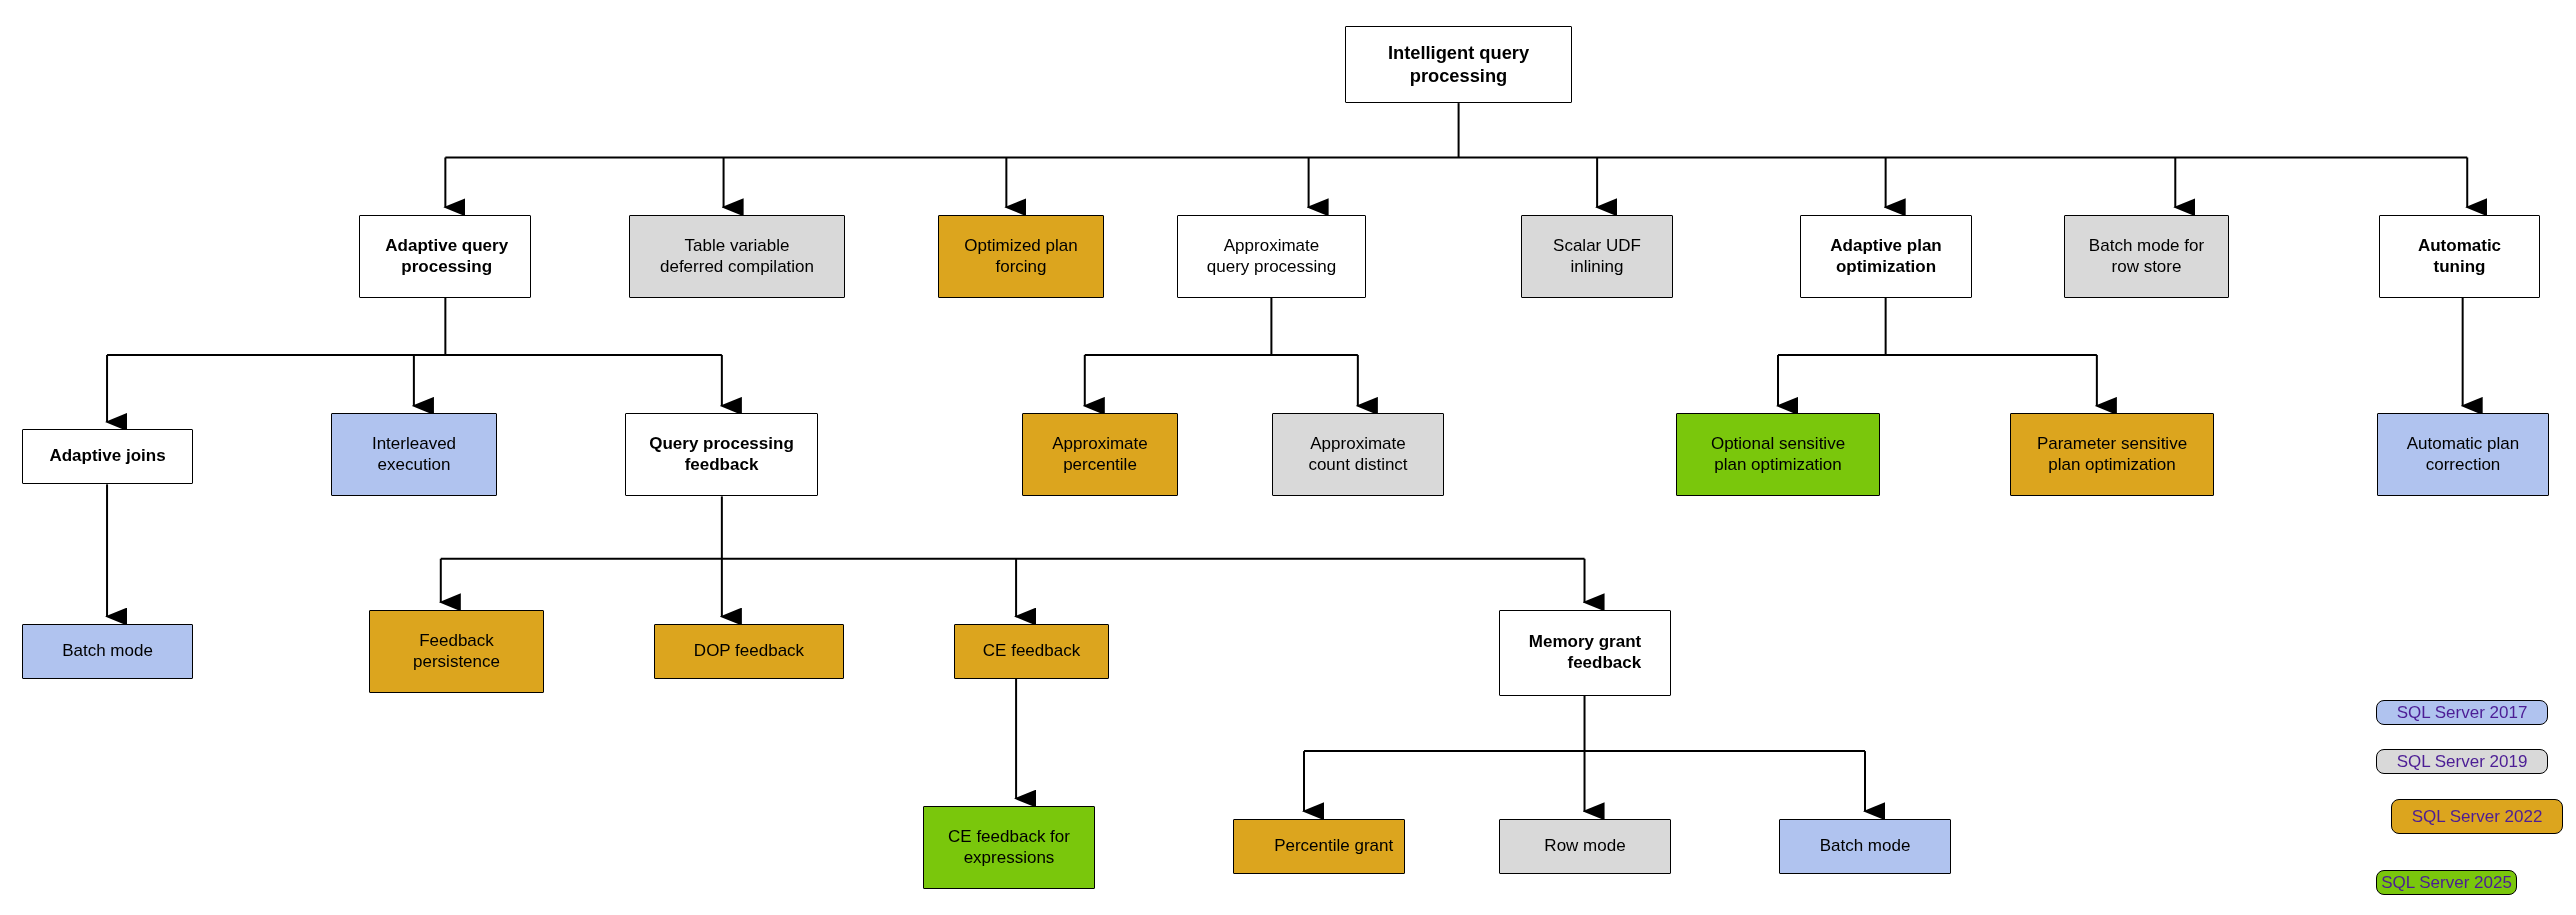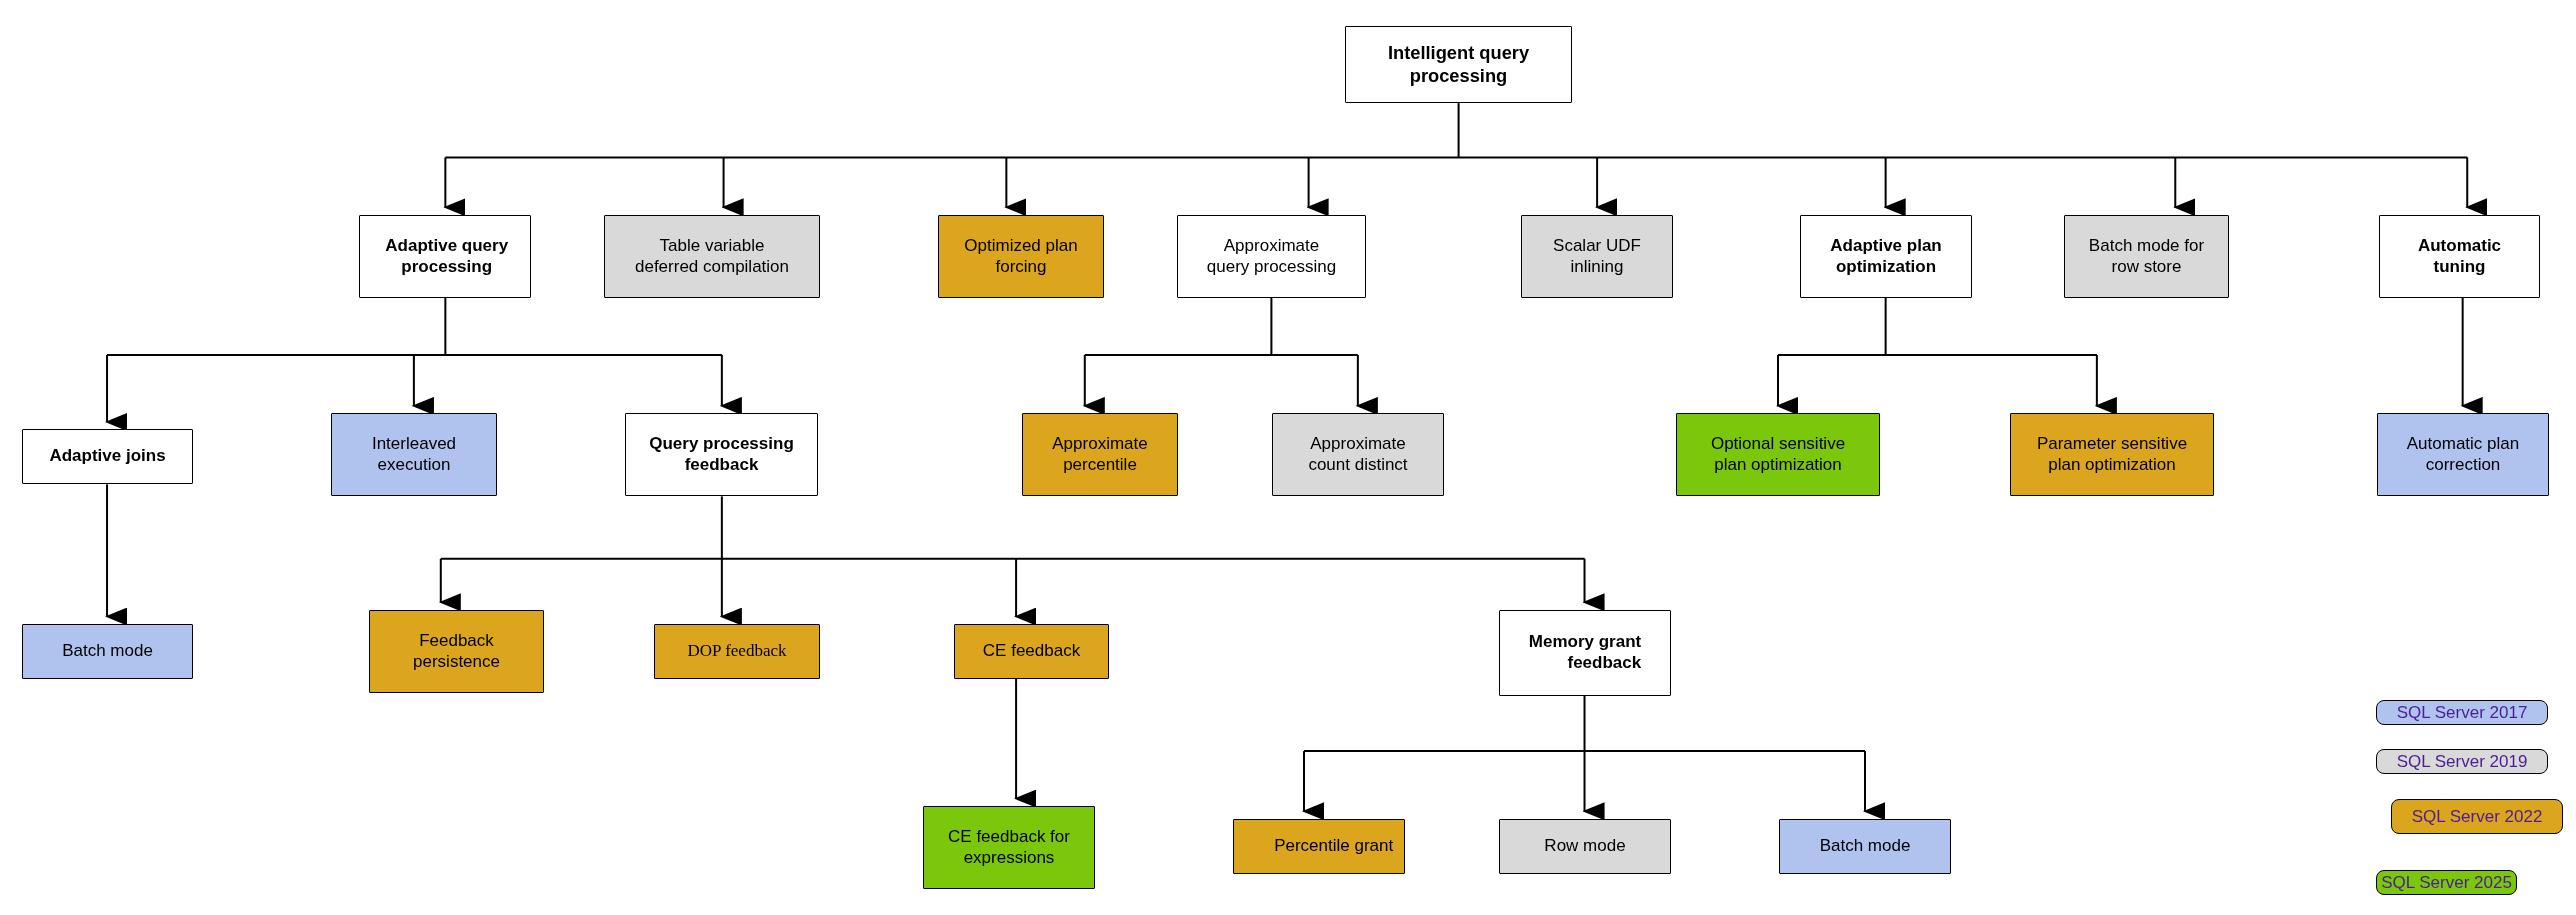--- a/index.html
+++ b/index.html
@@ -104,21 +104,21 @@
       <path d="M3258,1312 L3258,1417" marker-end="url(#ah)"></path>
     </g>
   </svg>
 
   <div class="node n-white bold" id="node-root" style="left:1345px;top:26px;width:227px;height:77px;font-size:18.3px;">Intelligent query
 processing</div>
 
   <div id="nodes-layer">
       <div class="node n-white bold" style="left: 359px; top: 215px; width: 172px; height: 83px; font-size: 17px; padding-left: 8px;">Adaptive query
 processing</div>
-      <div class="node n-gray" style="left: 604px; top: 215px; width: 216px; height: 83px; font-size: 17px;">Table variable
+      <div class="node n-gray" style="left: 629px; top: 215px; width: 216px; height: 83px; font-size: 17px;">Table variable
 deferred compilation</div>
       <div class="node n-orange" style="left: 923px; top: 215px; width: 166px; height: 83px; font-size: 17px;">Optimized plan
 forcing</div>
       <div class="node n-white" style="left: 1177px; top: 215px; width: 189px; height: 83px; font-size: 17px;">Approximate
 query processing</div>
       <div class="node n-gray" style="left: 1521px; top: 215px; width: 152px; height: 83px; font-size: 17px;">Scalar UDF
 inlining</div>
       <div class="node n-white bold" style="left: 1800px; top: 215px; width: 172px; height: 83px; font-size: 17px;">Adaptive plan
 optimization</div>
       <div class="node n-gray" style="left: 2064px; top: 215px; width: 165px; height: 83px; font-size: 17px;">Batch mode for
@@ -136,21 +136,21 @@
 count distinct</div>
       <div class="node n-green" style="left: 1676px; top: 413px; width: 204px; height: 83px; font-size: 17px;">Optional sensitive
 plan optimization</div>
       <div class="node n-orange" style="left: 1995px; top: 413px; width: 204px; height: 83px; font-size: 17px;">Parameter sensitive
 plan optimization</div>
       <div class="node n-blue" style="left: 2377px; top: 413px; width: 172px; height: 83px; font-size: 17px;">Automatic plan
 correction</div>
       <div class="node n-blue" style="left: 22px; top: 624px; width: 171px; height: 55px; font-size: 17px;">Batch mode</div>
       <div class="node n-orange" style="left: 354px; top: 610px; width: 175px; height: 83px; font-size: 17px;">Feedback
 persistence</div>
-      <div class="node n-orange" style="left: 639px; top: 624px; width: 166px; height: 55px; font-size: 17px; font-family: Liberation Serif, serif;">DOP feedback</div>
+      <div class="node n-orange" style="left: 639px; top: 624px; width: 190px; height: 55px; font-size: 17px;">DOP feedback</div>
       <div class="node n-orange" style="left: 939px; top: 624px; width: 155px; height: 55px; font-size: 17px;">CE feedback</div>
       <div class="node n-white bold" style="left: 1499px; top: 610px; width: 172px; height: 86px; font-size: 17px; text-align: right;">Memory grant
 feedback</div>
       <div class="node n-green" style="left: 923px; top: 806px; width: 172px; height: 83px; font-size: 17px;">CE feedback for
 expressions</div>
       <div class="node n-orange" style="left: 1218px; top: 819px; width: 172px; height: 55px; font-size: 17px; padding-left: 34px;">Percentile grant</div>
       <div class="node n-gray" style="left: 1499px; top: 819px; width: 172px; height: 55px; font-size: 17px;">Row mode</div>
       <div class="node n-blue" style="left: 1779px; top: 819px; width: 172px; height: 55px; font-size: 17px;">Batch mode</div>
     </div>
 

